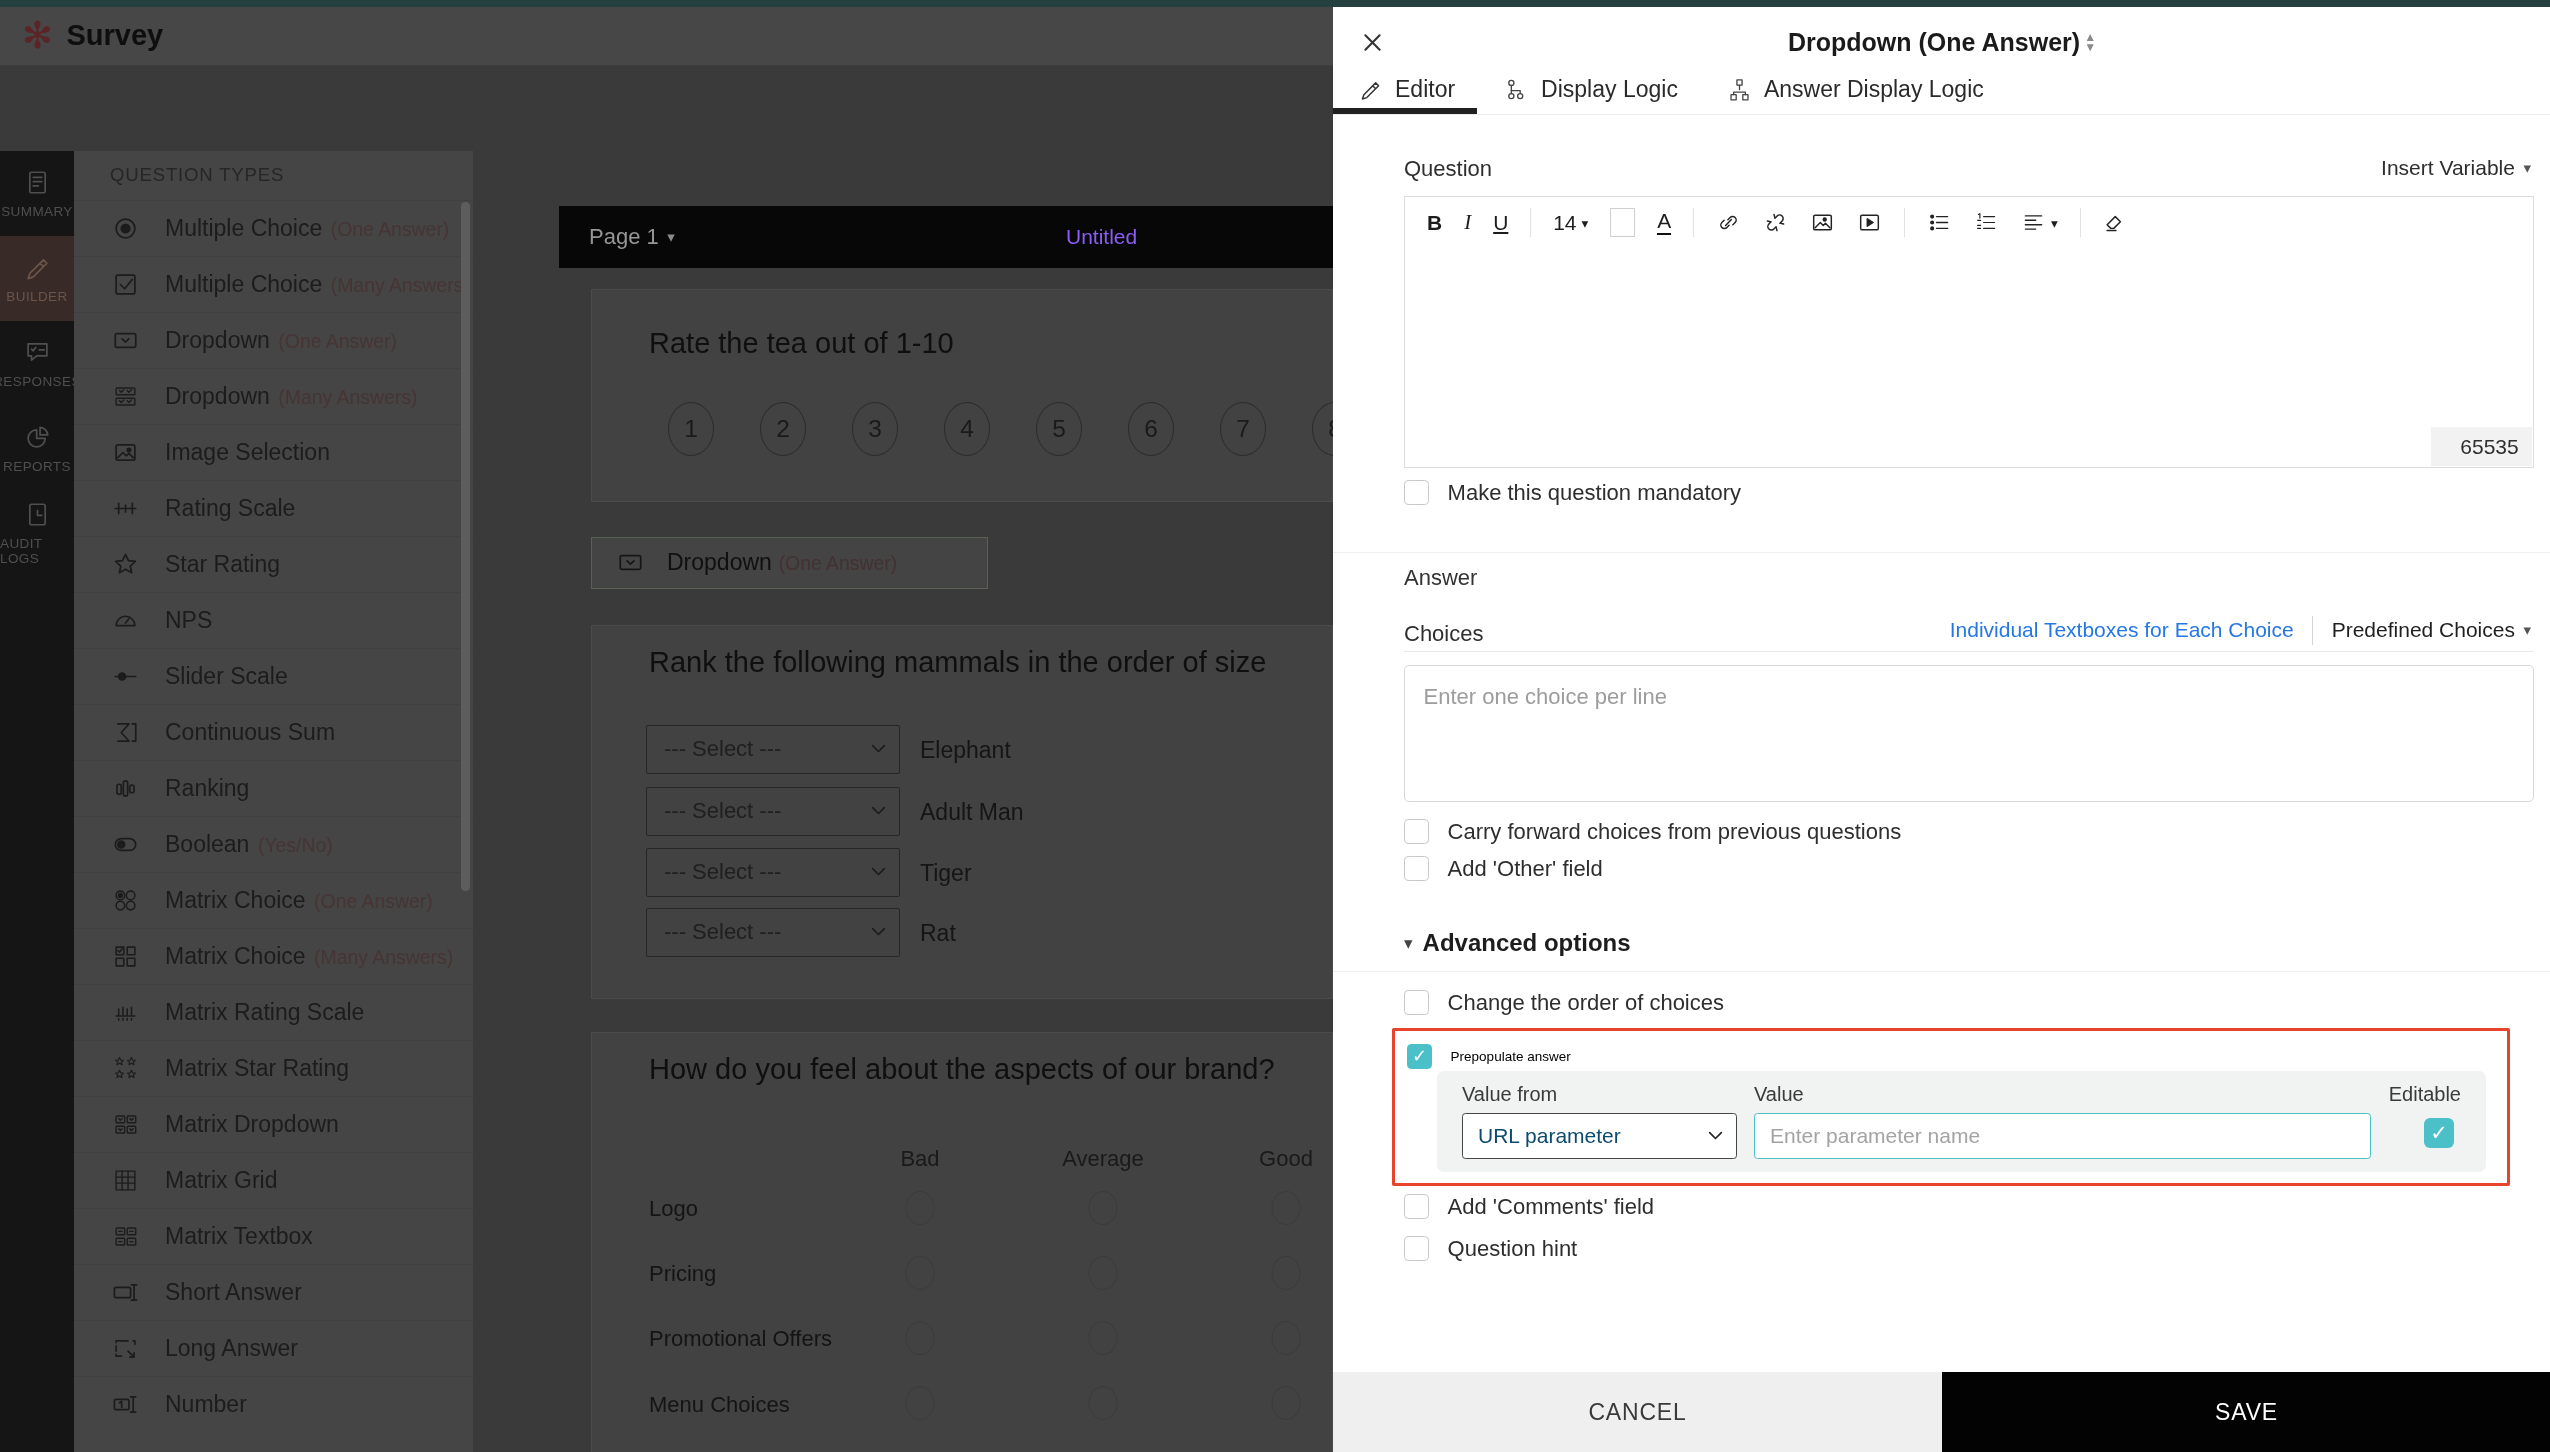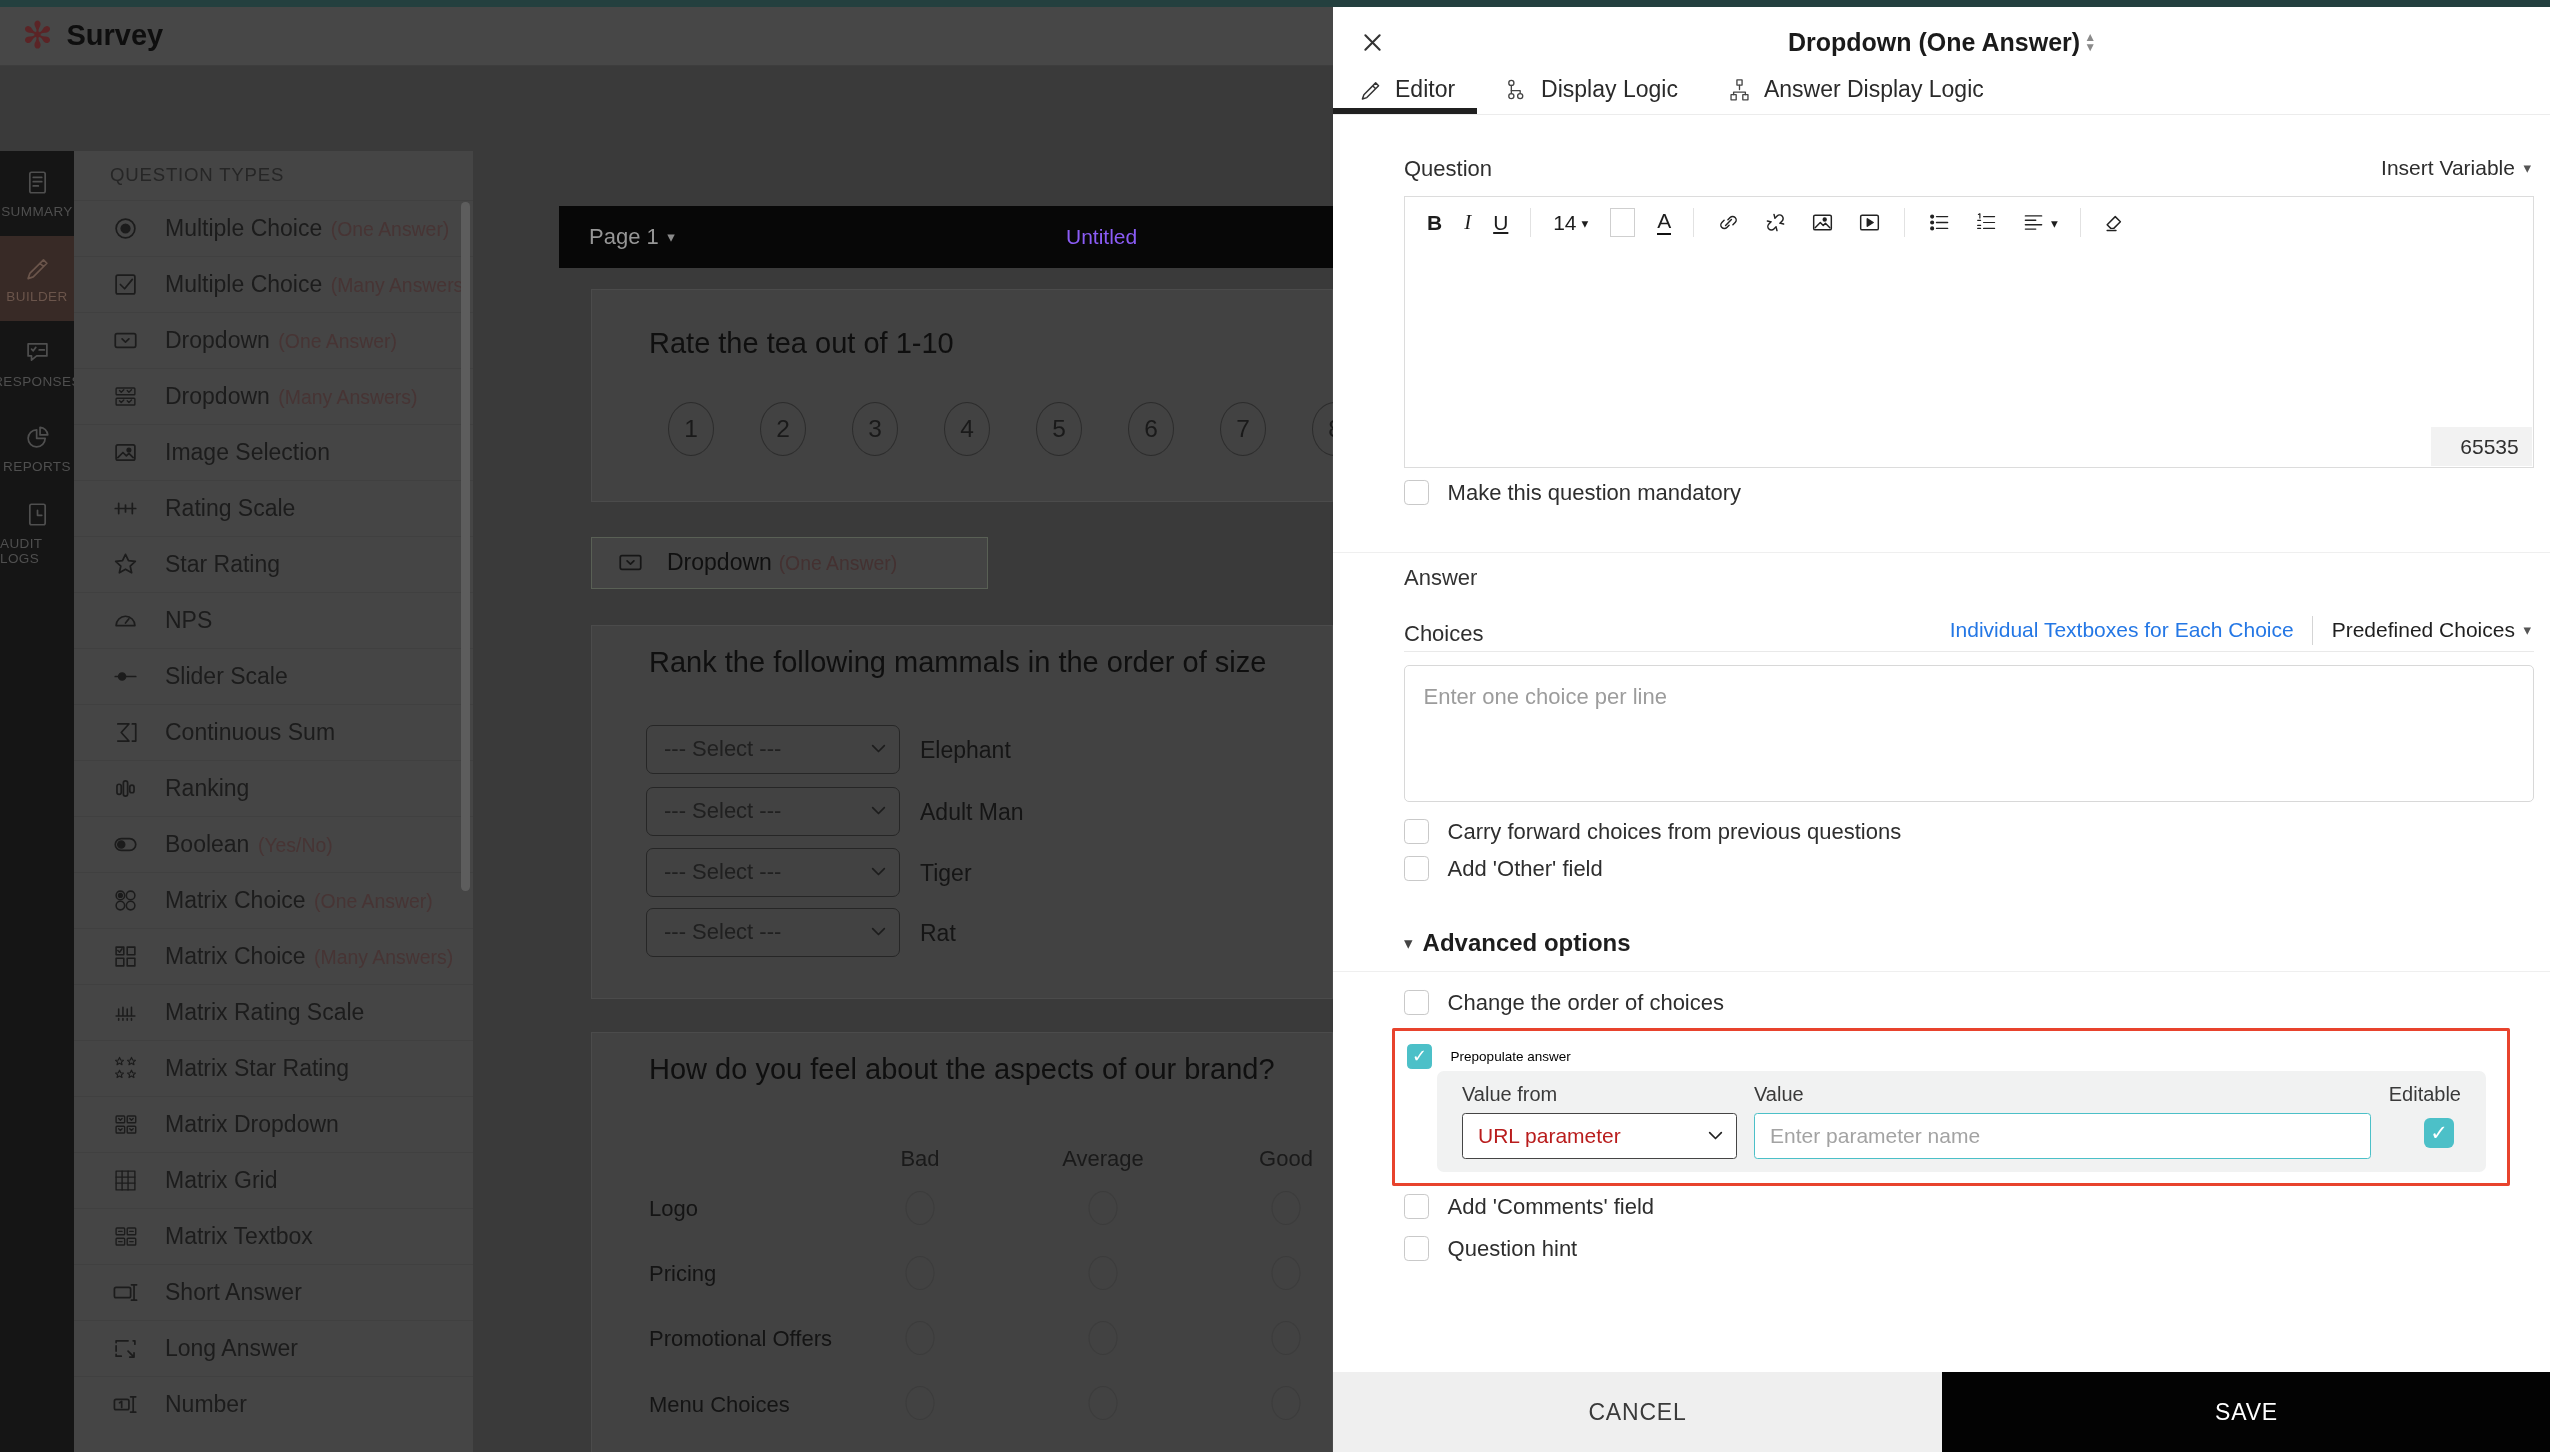--- a/index.html
+++ b/index.html
@@ -37,21 +37,21 @@
   .blackbar{position:absolute;left:85px;right:0;top:55px;height:62px;background:#070707;display:flex;align-items:center;}
   .pagelabel{margin-left:30px;font-size:22px;color:#969696;display:flex;align-items:center;gap:8.5px;}
   .pagetitle{position:absolute;left:507px;font-size:21px;color:#8b5cf6;}
   .card{position:absolute;background:#424242;border:0.8px solid #4b4b4b;box-sizing:border-box;}
   .qtext{position:absolute;left:57px;font-size:29px;color:#0f0f0f;white-space:nowrap;}
   .scale-row{position:absolute;left:76px;top:112px;display:flex;gap:46px;}
   .scale-circle{width:46px;height:54px;border:1.7px solid #2c2c2c;border-radius:50%;display:flex;align-items:center;justify-content:center;font-size:24.5px;color:#1a1a1a;box-sizing:border-box;flex:none;}
   .chip{position:absolute;left:117px;top:386px;width:397px;height:52px;background:#444444;border:0.8px solid #596055;box-sizing:border-box;display:flex;align-items:center;padding-left:24px;gap:22px;}
   .chip .clabel{font-size:23px;color:#101010;}
   .chip .csub{font-size:19.4px;color:#443131;margin-left:6.8px;}
-  .selrow{position:absolute;left:54px;width:254px;height:49px;border:0.8px solid #262626;border-radius:7px;box-sizing:border-box;display:flex;align-items:center;justify-content:space-between;padding:0 13.5px 0 17px;}
+  .selrow{position:absolute;left:54px;width:254px;height:49px;border:0.8px solid #262626;border-radius:2px;box-sizing:border-box;display:flex;align-items:center;justify-content:space-between;padding:0 13.5px 0 17px;}
   .selrow .stext{font-size:22px;color:#202020;}
   .opt-label{position:absolute;left:328px;font-size:23px;color:#151515;white-space:nowrap;}
   .colhead{position:absolute;font-size:22px;color:#1a1a1a;transform:translateX(-50%);}
   .rowlabel{position:absolute;left:57px;font-size:22px;color:#141414;white-space:nowrap;}
   .mradio{position:absolute;width:29px;height:34px;border:1.7px solid #3c3c3c;border-radius:50%;box-sizing:border-box;transform:translate(-50%,-50%);}
   
   .modal{position:absolute;left:1333px;top:6.8px;width:1218px;height:1446px;background:#ffffff;}
   .m-close{position:absolute;left:22px;top:18.6px;width:34px;height:34px;display:flex;align-items:center;justify-content:center;cursor:pointer;}
   .m-title{position:absolute;left:0;right:0;top:18.6px;height:34px;display:flex;align-items:center;justify-content:center;gap:4px;font-size:25px;font-weight:600;color:#1b1b1b;}
   .m-arrows{display:flex;flex-direction:column;line-height:10px;font-size:12px;color:#8a8a8a;}
@@ -81,21 +81,21 @@
   .choice-area{position:absolute;left:71px;top:658px;width:1130px;height:137px;border:0.8px solid #d8d8d8;border-radius:5px;box-sizing:border-box;padding:18.6px;font-size:22px;font-family:"Liberation Sans",sans-serif;color:#333;resize:none;outline:none;}
   .choice-area::placeholder{color:#9c9c9c;}
   .advanced{position:absolute;left:71px;top:918px;height:37px;display:flex;align-items:center;gap:10px;}
   .advanced .alabel{font-size:24px;font-weight:700;color:#1d1d1d;}
   .adv-caret{font-size:17px;color:#444;}
   .redbox{position:absolute;left:59px;top:1021px;width:1118px;height:158px;border:3.4px solid #e8432d;border-radius:1.7px;box-sizing:border-box;}
   .prepop-row{position:absolute;left:12px;top:8.5px;display:flex;align-items:center;gap:18.6px;height:34px;}
   .graybox{position:absolute;left:42px;top:40px;width:1049px;height:101px;background:#f1f2f2;border-radius:6.8px;}
   .gb-label{position:absolute;top:12px;font-size:20px;color:#3a3a3a;}
   .gb-select{position:absolute;left:25px;top:42px;width:275px;height:46px;background:#fff;border:1.7px solid #454545;border-radius:3.4px;box-sizing:border-box;display:flex;align-items:center;justify-content:space-between;padding:0 13.5px 0 15px;}
-  .gb-select .seltext{font-size:21px;color:#b91c1c;}
+  .gb-select .seltext{font-size:21px;color:#0c4a6e;}
   .gb-input{position:absolute;left:317px;top:42px;width:617px;height:46px;border:1.7px solid #4cc0c8;border-radius:3.4px;box-sizing:border-box;padding:0 15px;font-size:21px;font-family:"Liberation Sans",sans-serif;color:#333;outline:none;}
   .gb-input::placeholder{color:#a3a3a3;}
   .gb-cb{position:absolute;right:32px;top:47px;width:30px;height:30px;background:#4cc0c8;border-radius:6px;display:flex;align-items:center;justify-content:center;color:#fff;font-size:21px;}
   .m-footer{position:absolute;left:0;bottom:0;width:1218px;height:81px;display:flex;}
   .btn-cancel{width:609px;height:81px;background:#efefef;display:flex;align-items:center;justify-content:center;font-size:23px;letter-spacing:0.8px;color:#3a3a3a;cursor:pointer;}
   .btn-save{width:609px;height:81px;background:#030303;display:flex;align-items:center;justify-content:center;font-size:23px;letter-spacing:0.8px;color:#ffffff;cursor:pointer;}
   .ic{stroke:currentColor;fill:none;stroke-width:2;stroke-linecap:round;stroke-linejoin:round;}
 </style>
 </head>
 <body>

